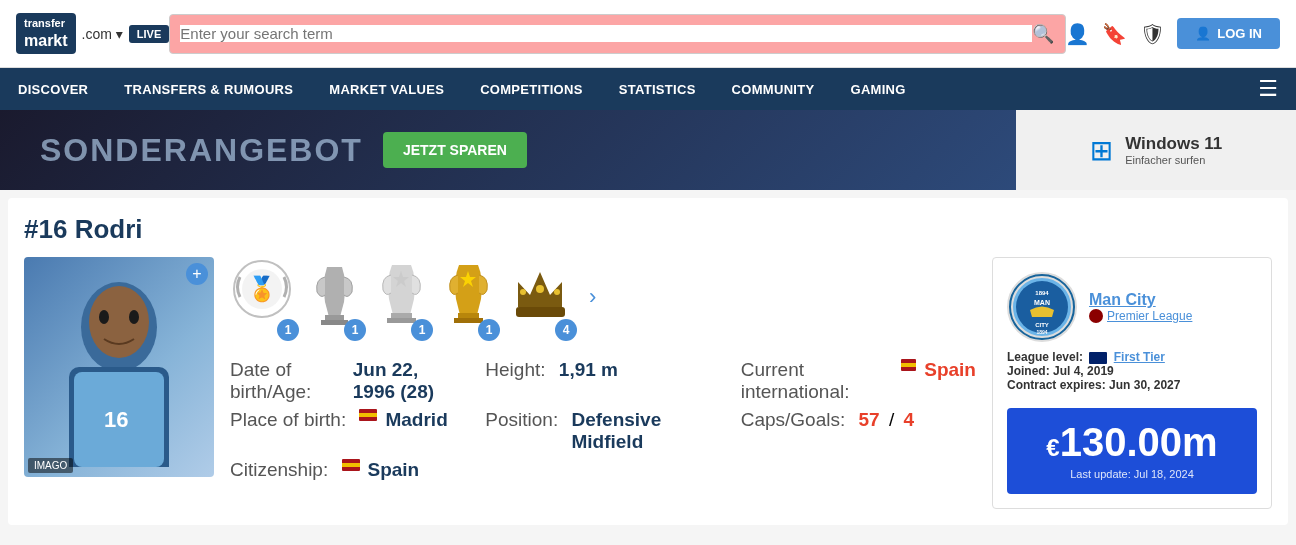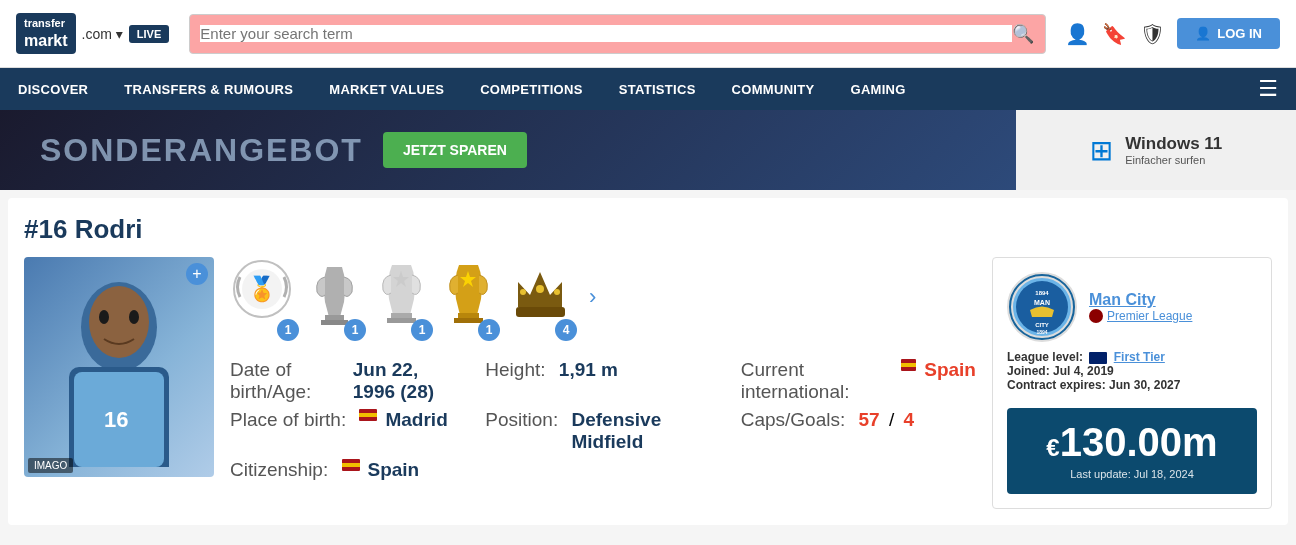--- a/index.html
+++ b/index.html
@@ -4,21 +4,21 @@
   <style>
     * { margin: 0; padding: 0; box-sizing: border-box; }
     body { font-family: Arial, sans-serif; font-size: 13px; background: #f5f5f5; width: 1296px; }
 
     
     .header {
       background: #fff;
       display: flex;
       align-items: center;
       padding: 8px 16px;
-      gap: 20px;
+      gap: 0;
       border-bottom: 1px solid #ddd;
       height: 68px;
     }
     .logo-area {
       display: flex;
       align-items: center;
       gap: 6px;
     }
     .logo-box {
       background: #1a3a5c;
@@ -353,21 +353,21 @@
       width: 14px;
       height: 14px;
       background: #8b0000;
       border-radius: 50%;
     }
     .club-details { font-size: 12px; color: #333; }
     .club-details span { font-weight: bold; }
 
     
     .market-value-panel {
-      background: #0c4a6e;
+      background: #1d4ed8;
       color: #fff;
       border-radius: 4px;
       padding: 14px 20px;
       text-align: center;
       margin-top: 8px;
     }
     .market-value-main {
       font-size: 40px;
       font-weight: bold;
       line-height: 1;

